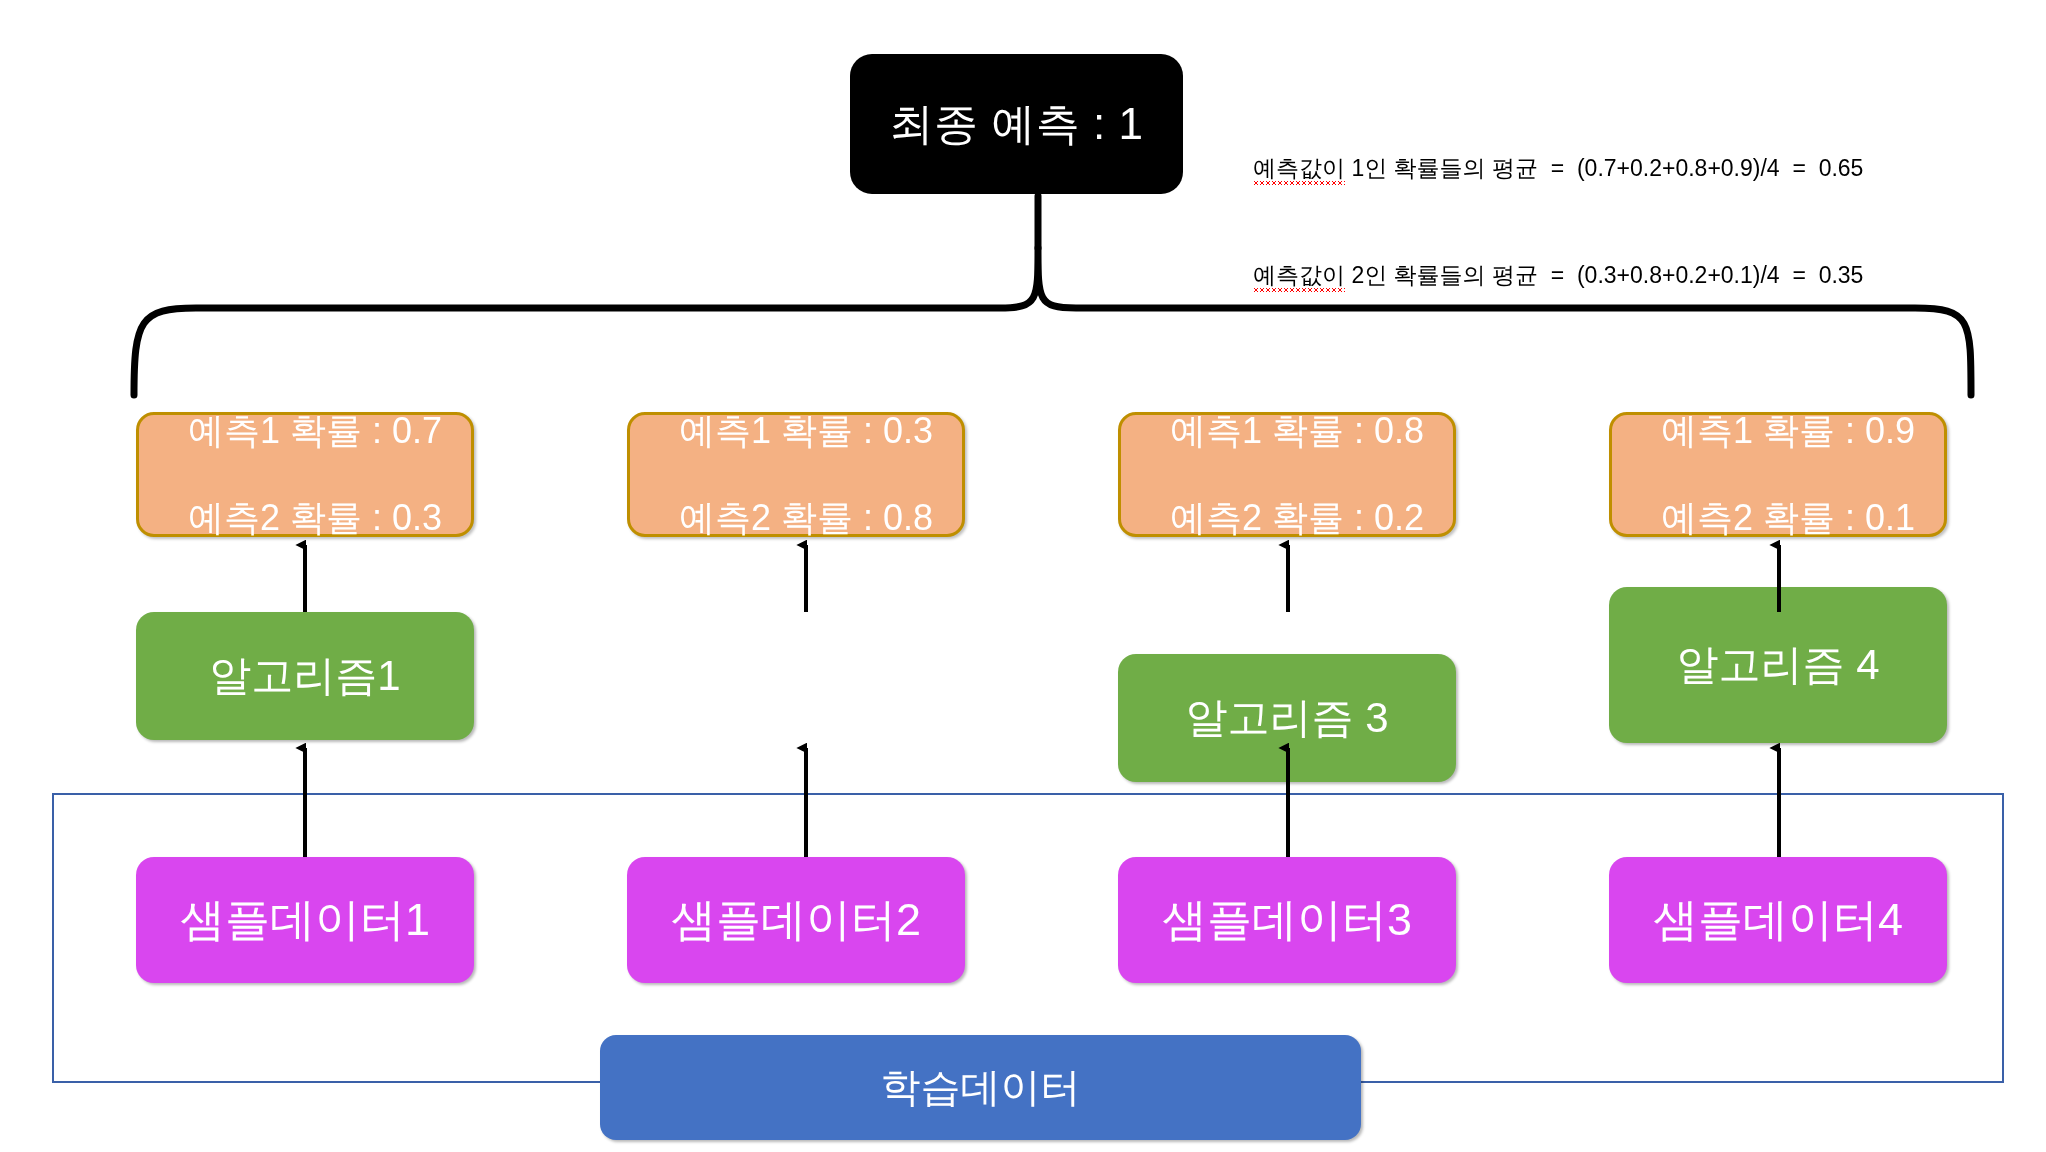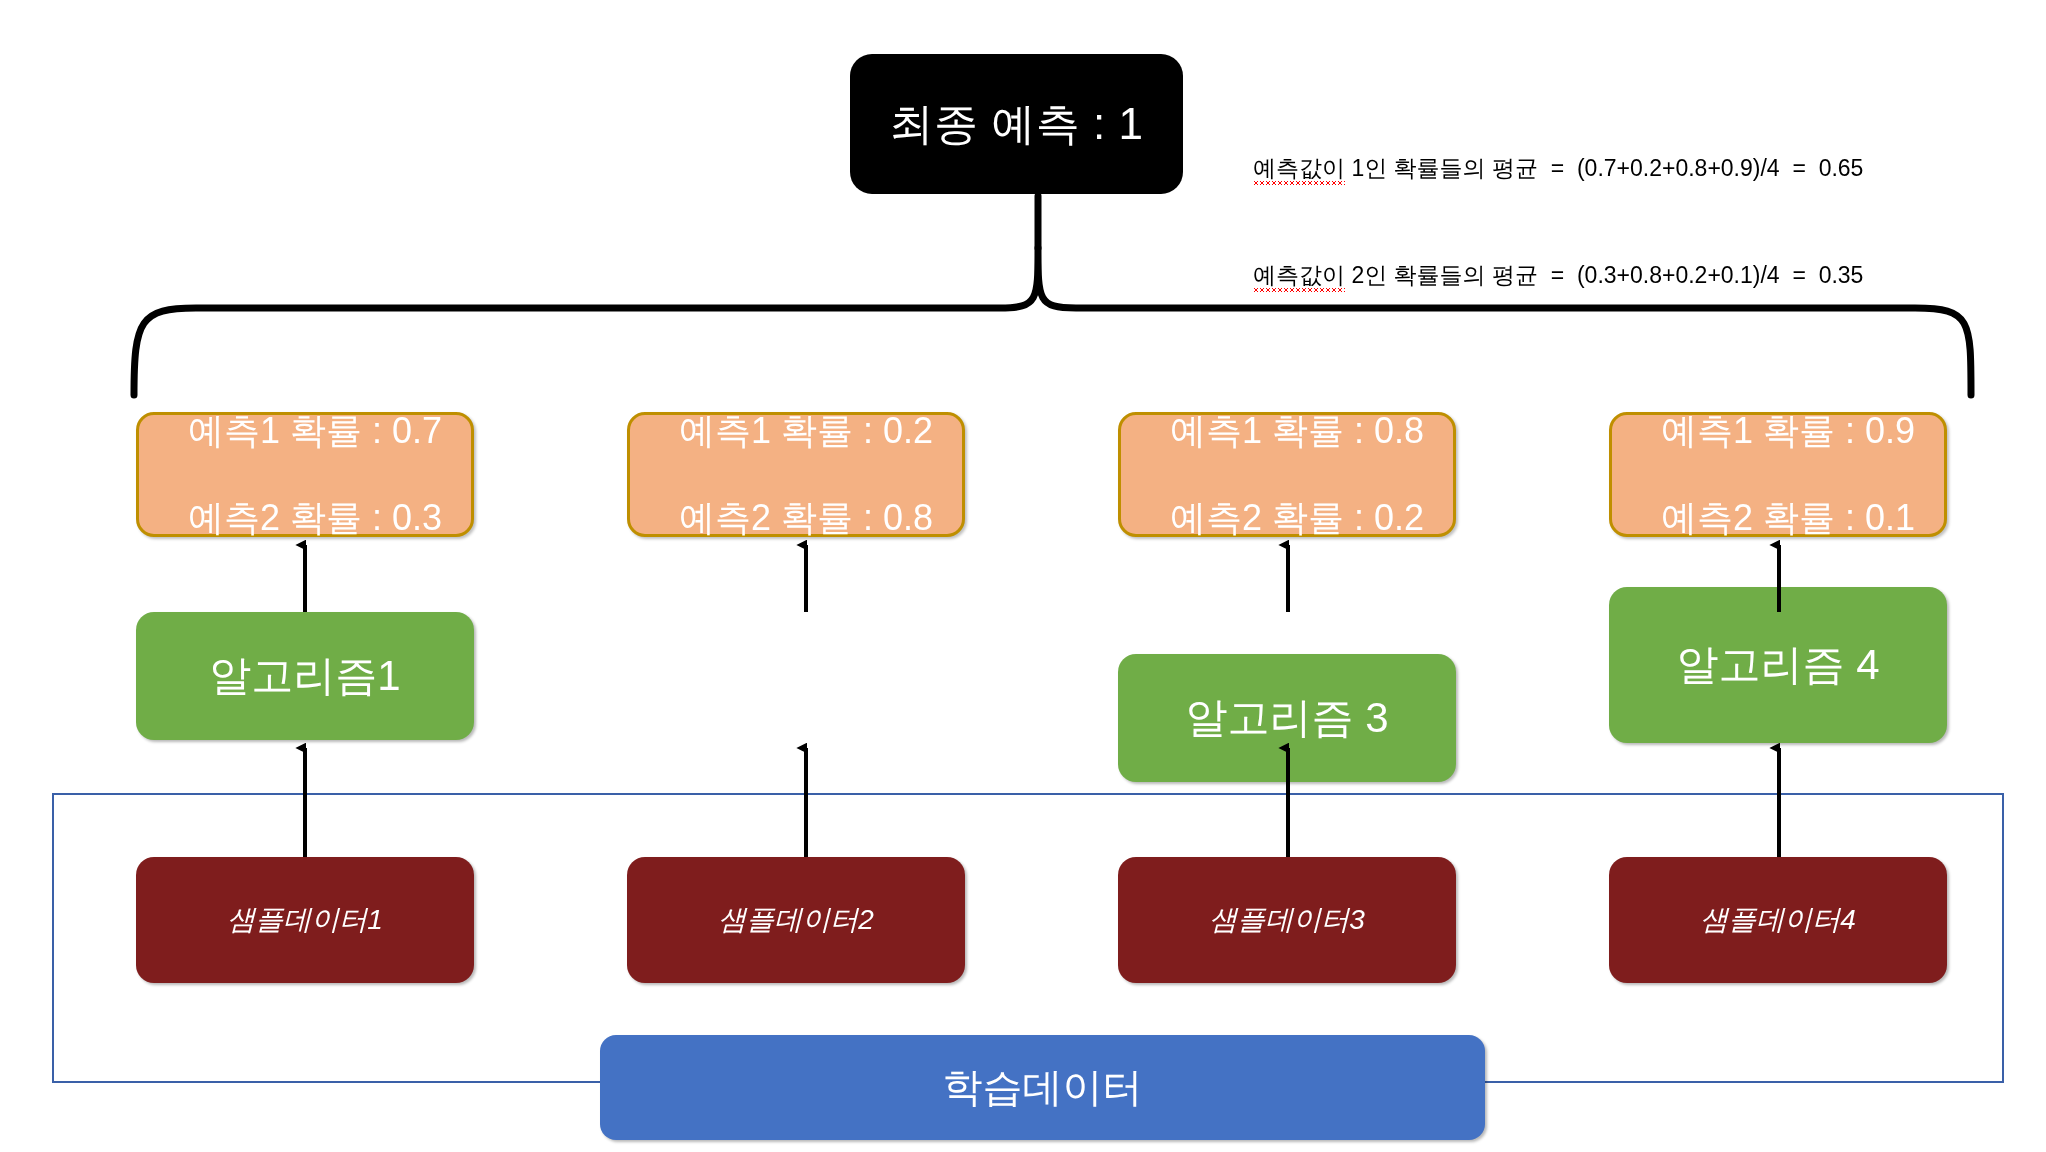--- a/index.html
+++ b/index.html
@@ -57,25 +57,24 @@
   
   .node-algo {
     background: #70AD47;
     border-radius: 18px;
     font-size: 42px;
     box-shadow: 2px 2px 3px rgba(0,0,0,0.28);
   }
 
   
   .node-sample {
-    background: #7f1d1d;
+    background: #d946ef;
     border-radius: 18px;
-    font-size: 28px;
+    font-size: 45px;
     box-shadow: 2px 2px 3px rgba(0,0,0,0.28);
-    font-style: italic;
   }
 
   
   .node-training {
     background: #4472C4;
     border-radius: 16px;
     font-size: 40px;
     box-shadow: 2px 2px 3px rgba(0,0,0,0.28);
     z-index: 6;
   }
@@ -143,21 +142,21 @@
   </div>
   <div class="node node-algo" style="left:136px; top:612px; width:338px; height:128px;">
     <span>알고리즘1</span>
   </div>
   <div class="node node-sample" style="left:136px; top:857px; width:338px; height:126px; z-index:5;">
     <span>샘플데이터1</span>
   </div>
 
   <div class="node node-prob" style="left:627px; top:412px; width:338px; height:125px;">
     <span class="prob-lines">
-      <span>예측1 확률 : 0.2</span>
+      <span>예측1 확률 : 0.3</span>
       <span>예측2 확률 : 0.8</span>
     </span>
   </div>
   <div class="node node-sample" style="left:627px; top:857px; width:338px; height:126px; z-index:5;">
     <span>샘플데이터2</span>
   </div>
 
   <div class="node node-prob" style="left:1118px; top:412px; width:338px; height:125px;">
     <span class="prob-lines">
       <span>예측1 확률 : 0.8</span>
@@ -177,21 +176,21 @@
       <span>예측2 확률 : 0.1</span>
     </span>
   </div>
   <div class="node node-algo" style="left:1609px; top:587px; width:338px; height:156px;">
     <span>알고리즘 4</span>
   </div>
   <div class="node node-sample" style="left:1609px; top:857px; width:338px; height:126px; z-index:5;">
     <span>샘플데이터4</span>
   </div>
 
-  <div class="node node-training" style="left:600px; top:1035px; width:885px; height:105px;">
+  <div class="node node-training" style="left:600px; top:1035px; width:761px; height:105px;">
     <span>학습데이터</span>
   </div>
 
   <svg id="wires" viewBox="0 0 2046 1152">
     <defs>
       <marker id="arrowUp" markerWidth="11" markerHeight="11" refX="5.5" refY="9.6" orient="auto" markerUnits="userSpaceOnUse">
         <path d="M5.5 0 L11 11 L0 11 Z" fill="#000000"></path>
       </marker>
     </defs>
 

